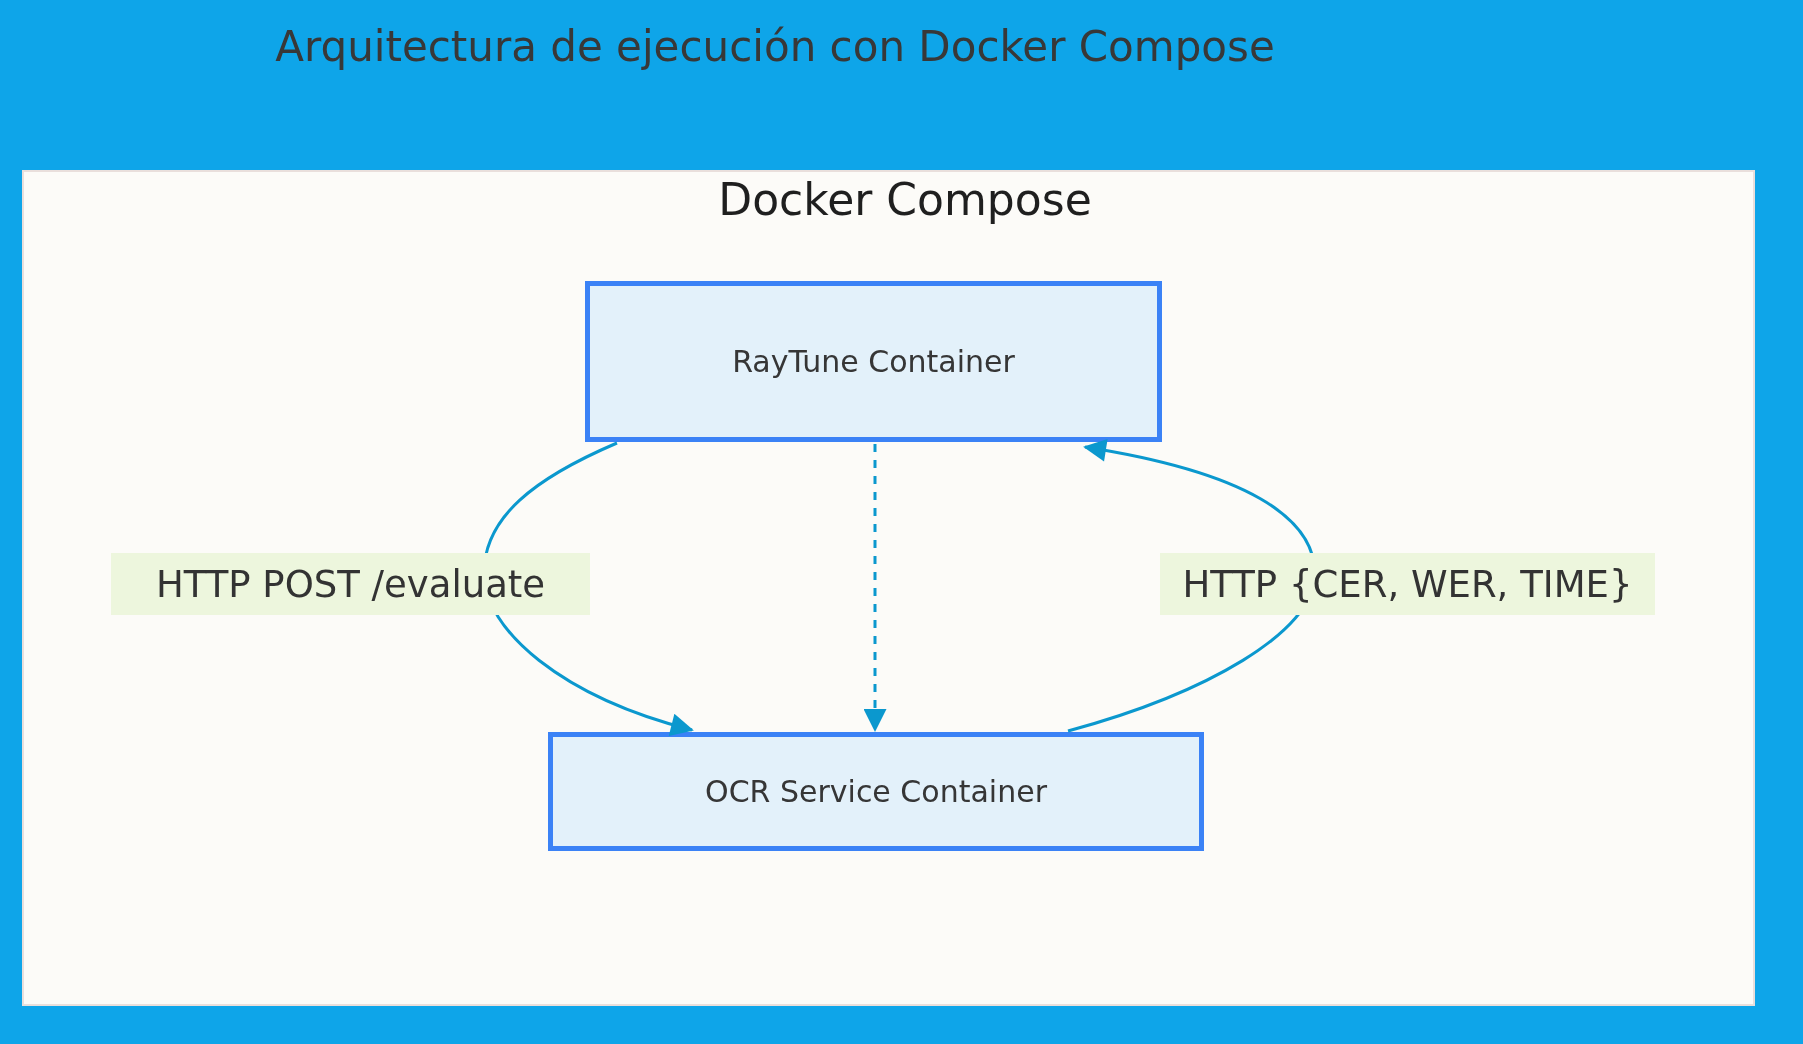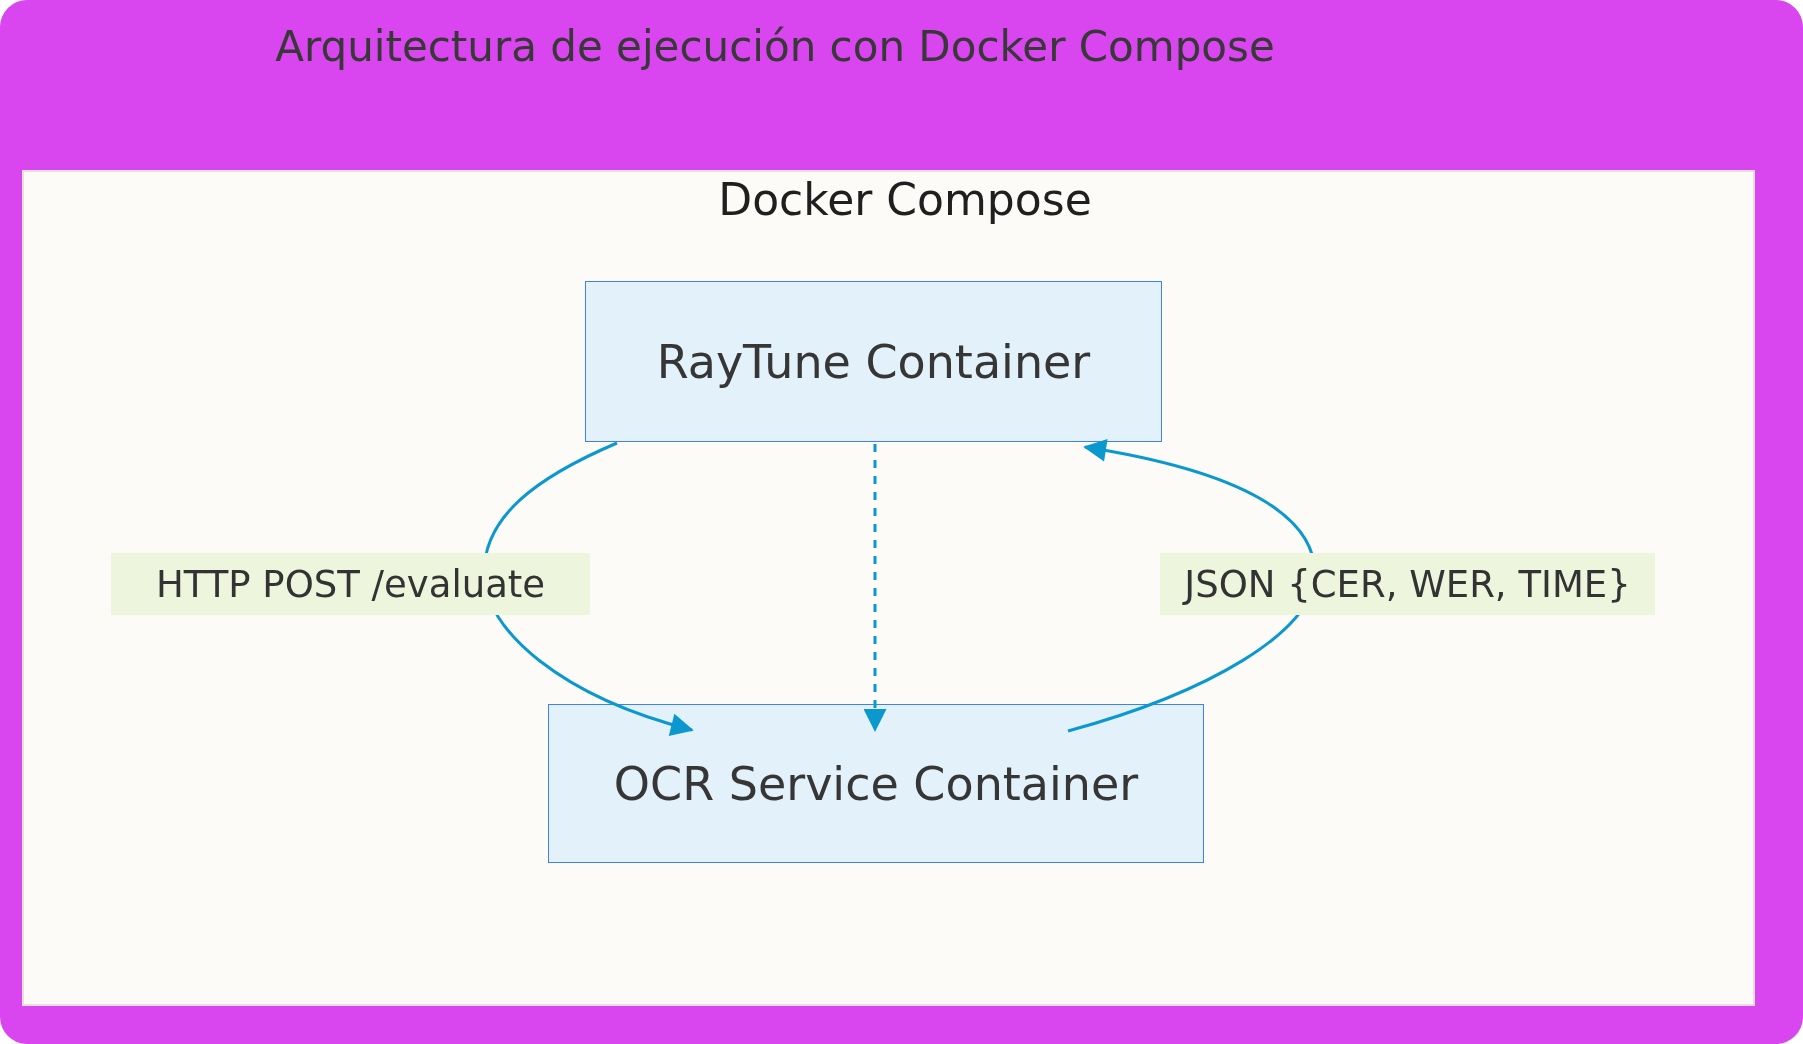--- a/index.html
+++ b/index.html
@@ -1,23 +1,22 @@
 <!DOCTYPE html>
 <html><head>
 <meta charset="utf-8">
 <style>
   html, body { margin: 0; padding: 0; background: #ffffff; }
   .canvas {
     position: relative;
     width: 1803px;
     height: 1044px;
-    background: #d946ef;
+    background: #0ea5e9;
     font-family: "DejaVu Sans", "Liberation Sans", sans-serif;
     overflow: hidden;
-    border-radius: 27px;
   }
   .diagram-title {
     position: absolute;
     left: 775px;
     top: 22px;
     transform: translateX(-50%);
     font-size: 42px;
     font-weight: 500;
     color: #383838;
     white-space: nowrap;
@@ -37,31 +36,31 @@
     top: 174px;
     transform: translateX(-50%);
     font-size: 44px;
     font-weight: 500;
     color: #1f1f1f;
     white-space: nowrap;
   }
   .node {
     position: absolute;
     background: #e3f1fa;
-    border: 1px solid #3b82f6;
+    border: 5px solid #3b82f6;
     box-sizing: border-box;
     display: flex;
     align-items: center;
     justify-content: center;
-    font-size: 46px;
+    font-size: 30px;
     color: #363636;
     white-space: nowrap;
   }
   .node-raytune { left: 585px; top: 281px; width: 577px; height: 161px; }
-  .node-ocr     { left: 548px; top: 704px; width: 656px; height: 159px; }
+  .node-ocr     { left: 548px; top: 732px; width: 656px; height: 119px; }
   .edges-svg {
     position: absolute;
     left: 0; top: 0;
     width: 1803px;
     height: 1044px;
     pointer-events: none;
   }
   .edge-path {
     fill: none;
     stroke: #0b98ce;
@@ -117,16 +116,16 @@
 
     <path class="edge-path" d="M 1068 731 C 1205 694, 1315 632, 1315 574 C 1315 517, 1245 472, 1085 447" marker-end="url(#arrowhead)"></path>
   </svg>
 
   <div class="edge-label edge-label-1">
     <span>HTTP POST /evaluate</span>
   </div>
 
 
   <div class="edge-label edge-label-3">
-    <span>JSON {CER, WER, TIME}</span>
+    <span>HTTP {CER, WER, TIME}</span>
   </div>
 
 </div>
 
 </body></html>

